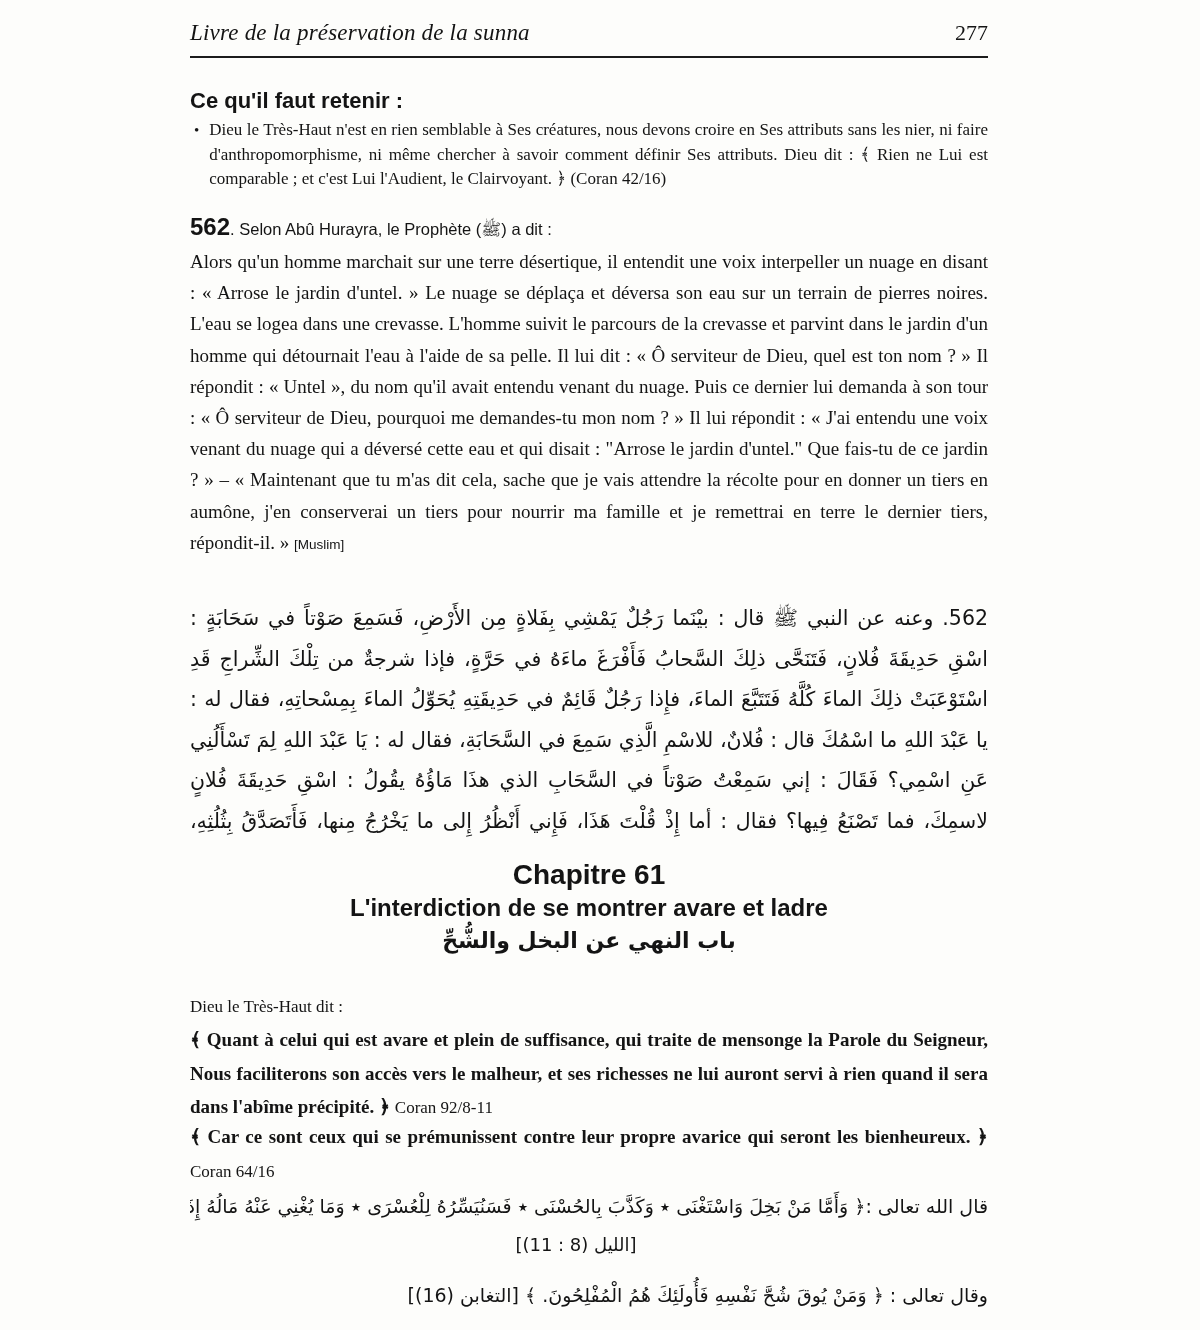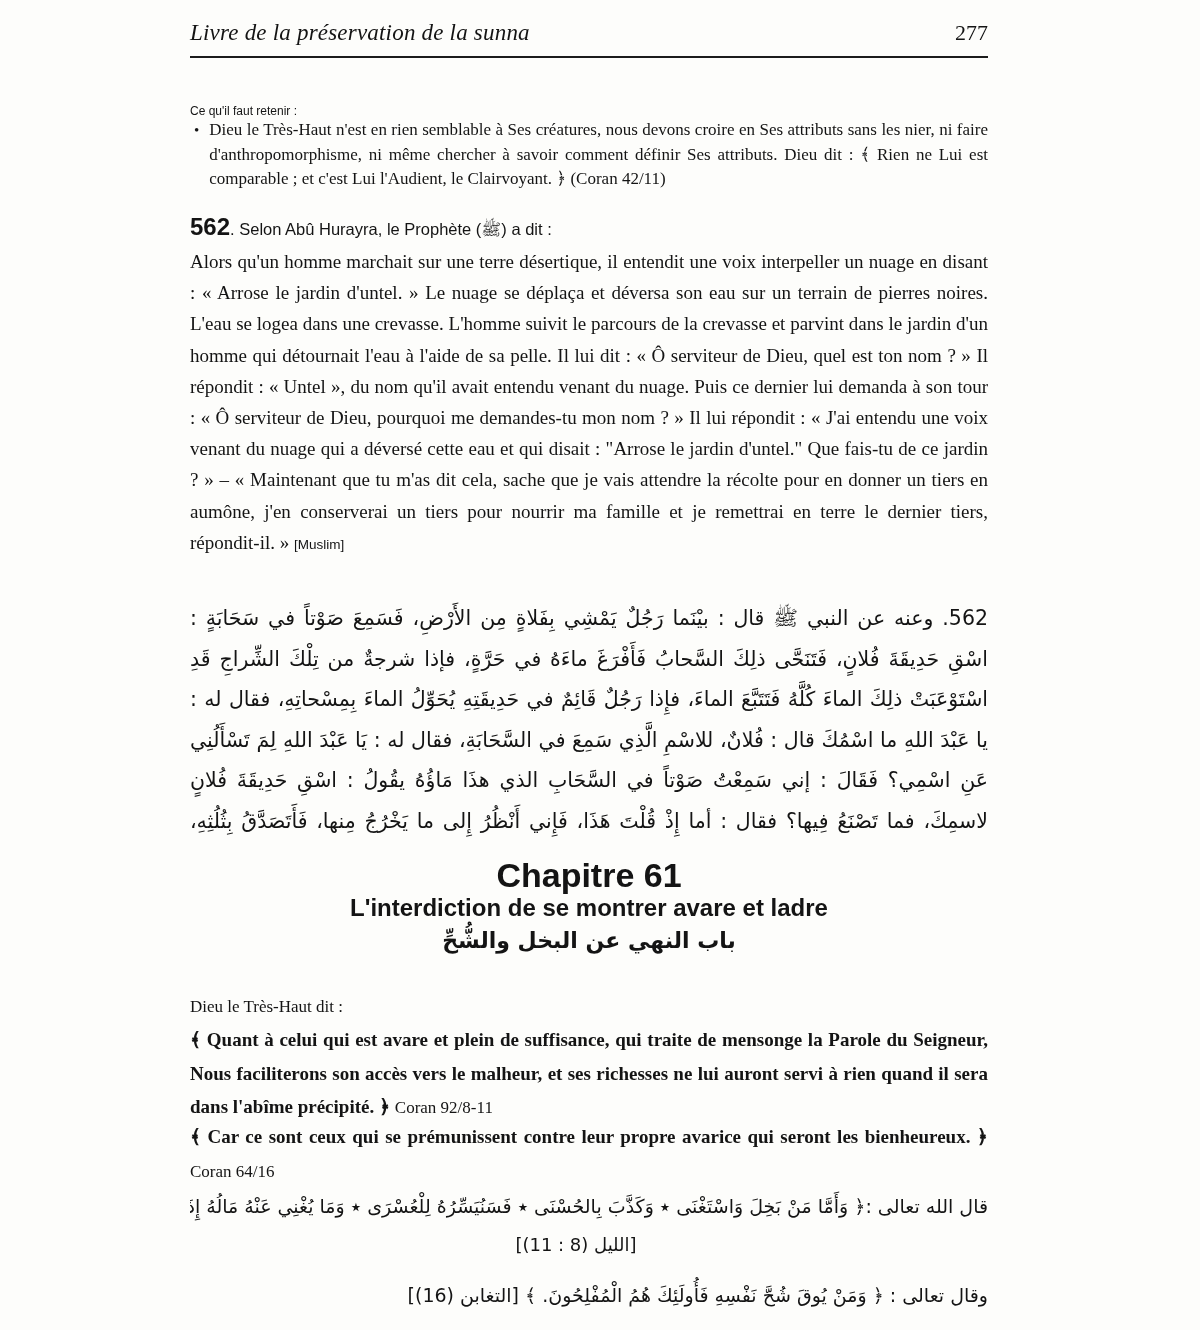--- a/index.html
+++ b/index.html
@@ -14,40 +14,40 @@
   .page { position:relative; width:1086px; height:1330px; }
   .blk { position:absolute; left:190px; width:798px; }
 
   
   .runhead { top:20px; display:flex; justify-content:space-between; align-items:baseline; }
   .runhead .title { font-style:italic; font-size:23px; letter-spacing:0.2px; }
   .runhead .pageno { font-size:22px; }
   .headrule { top:56px; border-bottom:2.5px solid #1c1c1c; height:0; }
 
   
-  .retenir-h { top:104px; font-family:"Liberation Sans","DejaVu Sans",sans-serif; font-weight:normal; font-size:12px; }
+  .retenir-h { top:88px; font-family:"Liberation Sans","DejaVu Sans",sans-serif; font-weight:bold; font-size:22px; }
   .retenir-b { top:118px; display:flex; gap:10px; font-size:17px; line-height:24.5px; }
   .retenir-b .marker { font-size:15px; line-height:24.5px; padding-left:4px; }
   .retenir-b .btxt { text-align:justify; flex:1; }
 
   
   .h-intro { top:213px; font-family:"Liberation Sans","DejaVu Sans",sans-serif; font-size:16.5px; }
   .h-intro .num { font-weight:bold; font-size:24px; }
   .h-french { top:246px; font-size:19px; line-height:31.2px; text-align:justify; height:348px; overflow:hidden; }
   .h-source { font-family:"Liberation Sans","DejaVu Sans",sans-serif; font-size:13.5px; }
   .h-arabic {
     top:598px; height:242px; overflow:hidden;
     direction:rtl; font-family:"DejaVu Sans", sans-serif;
     font-size:20.5px; line-height:40.5px;
     text-align:justify; text-align-last:center;
   }
 
   
   .chap { top:858px; text-align:center; font-family:"Liberation Sans","DejaVu Sans",sans-serif; font-weight:bold; }
-  .chap .c-num { font-size:34px; line-height:34px; }
+  .chap .c-num { font-size:28px; line-height:34px; }
   .chap .c-title { font-size:24px; line-height:32px; }
   .chap .c-ar { font-size:22px; line-height:34px; direction:rtl; font-family:"DejaVu Sans",sans-serif; }
 
   
   .q-intro { top:997px; font-size:17px; }
   .quote1 { top:1023px; height:103px; }
   .quote2 { top:1120px; height:70px; }
   .quote { font-weight:bold; font-size:19px; line-height:33.5px; text-align:justify; overflow:hidden; }
   .quote .q-ref { font-weight:normal; font-size:17px; }
 
@@ -64,21 +64,21 @@
 
   <div class="blk runhead">
     <span class="title">Livre de la préservation de la sunna</span>
     <span class="pageno">277</span>
   </div>
   <div class="blk headrule"></div>
 
   <div class="blk retenir-h">Ce qu'il faut retenir :</div>
   <div class="blk retenir-b">
     <span class="marker">•</span>
-    <span class="btxt">Dieu le Très-Haut n'est en rien semblable à Ses créatures, nous devons croire en Ses attributs sans les nier, ni faire d'anthropomorphisme, ni même chercher à savoir comment définir Ses attributs. Dieu dit : ﴾ Rien ne Lui est comparable ; et c'est Lui l'Audient, le Clairvoyant. ﴿ (Coran 42/11)</span>
+    <span class="btxt">Dieu le Très-Haut n'est en rien semblable à Ses créatures, nous devons croire en Ses attributs sans les nier, ni faire d'anthropomorphisme, ni même chercher à savoir comment définir Ses attributs. Dieu dit : ﴾ Rien ne Lui est comparable ; et c'est Lui l'Audient, le Clairvoyant. ﴿ (Coran 42/16)</span>
   </div>
 
   <div class="blk h-intro"><span class="num">562</span><span>. Selon Abû Hurayra, le Prophète (</span><span>ﷺ</span><span>) a dit :</span></div>
 
   <div class="blk h-french"><span>Alors qu'un homme marchait sur une terre désertique, il entendit une voix interpeller un nuage en disant : « Arrose le jardin d'untel. » Le nuage se déplaça et déversa son eau sur un terrain de pierres noires. L'eau se logea dans une crevasse. L'homme suivit le parcours de la crevasse et parvint dans le jardin d'un homme qui détournait l'eau à l'aide de sa pelle. Il lui dit : « Ô serviteur de Dieu, quel est ton nom ? » Il répondit : « Untel », du nom qu'il avait entendu venant du nuage. Puis ce dernier lui demanda à son tour : « Ô serviteur de Dieu, pourquoi me demandes-tu mon nom ? » Il lui répondit : « J'ai entendu une voix venant du nuage qui a déversé cette eau et qui disait : "Arrose le jardin d'untel." Que fais-tu de ce jardin ? » – « Maintenant que tu m'as dit cela, sache que je vais attendre la récolte pour en donner un tiers en aumône, j'en conserverai un tiers pour nourrir ma famille et je remettrai en terre le dernier tiers, répondit-il. »</span> <span class="h-source">[Muslim]</span></div>
 
   <div class="blk h-arabic">562. وعنه عن النبي ﷺ قال : بيْنَما رَجُلٌ يَمْشِي بِفَلاةٍ مِن الأَرْضِ، فَسَمِعَ صَوْتاً في سَحَابَةٍ : اسْقِ حَدِيقَةَ فُلانٍ، فَتَنَحَّى ذلِكَ السَّحابُ فَأَفْرَغَ ماءَهُ في حَرَّةٍ، فإذا شرجةٌ من تِلْكَ الشِّراجِ قَدِ اسْتَوْعَبَتْ ذلِكَ الماءَ كُلَّهُ فَتَتَبَّعَ الماءَ، فإِذا رَجُلٌ قَائِمٌ في حَدِيقَتِهِ يُحَوِّلُ الماءَ بِمِسْحاتِهِ، فقال له : يا عَبْدَ اللهِ ما اسْمُكَ قال : فُلانٌ، للاسْمِ الَّذِي سَمِعَ في السَّحَابَةِ، فقال له : يَا عَبْدَ اللهِ لِمَ تَسْأَلُنِي عَنِ اسْمِي؟ فَقَالَ : إني سَمِعْتُ صَوْتاً في السَّحَابِ الذي هذَا مَاؤُهُ يقُولُ : اسْقِ حَدِيقَةَ فُلانٍ لاسمِكَ، فما تَصْنَعُ فِيها؟ فقال : أما إِذْ قُلْتَ هَذَا، فَإِني أَنْظُرُ إِلى ما يَخْرُجُ مِنها، فَأَتَصَدَّقُ بِثُلُثِهِ، وآكُلُ أَنا وعِيالي ثُلُثاً، وأَرُدُّ فِيها ثُلُثَهُ. رواه مسلم.</div>
 
   <div class="blk chap">
     <div class="c-num">Chapitre 61</div>

